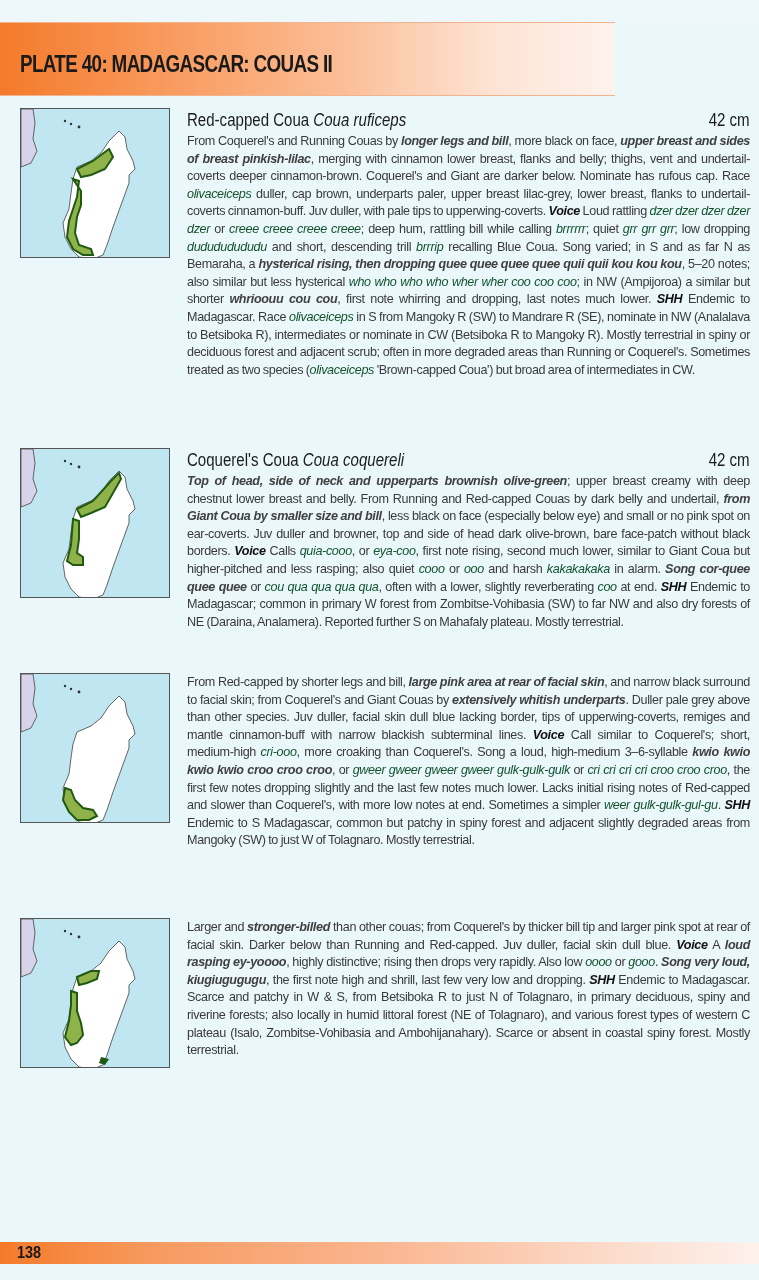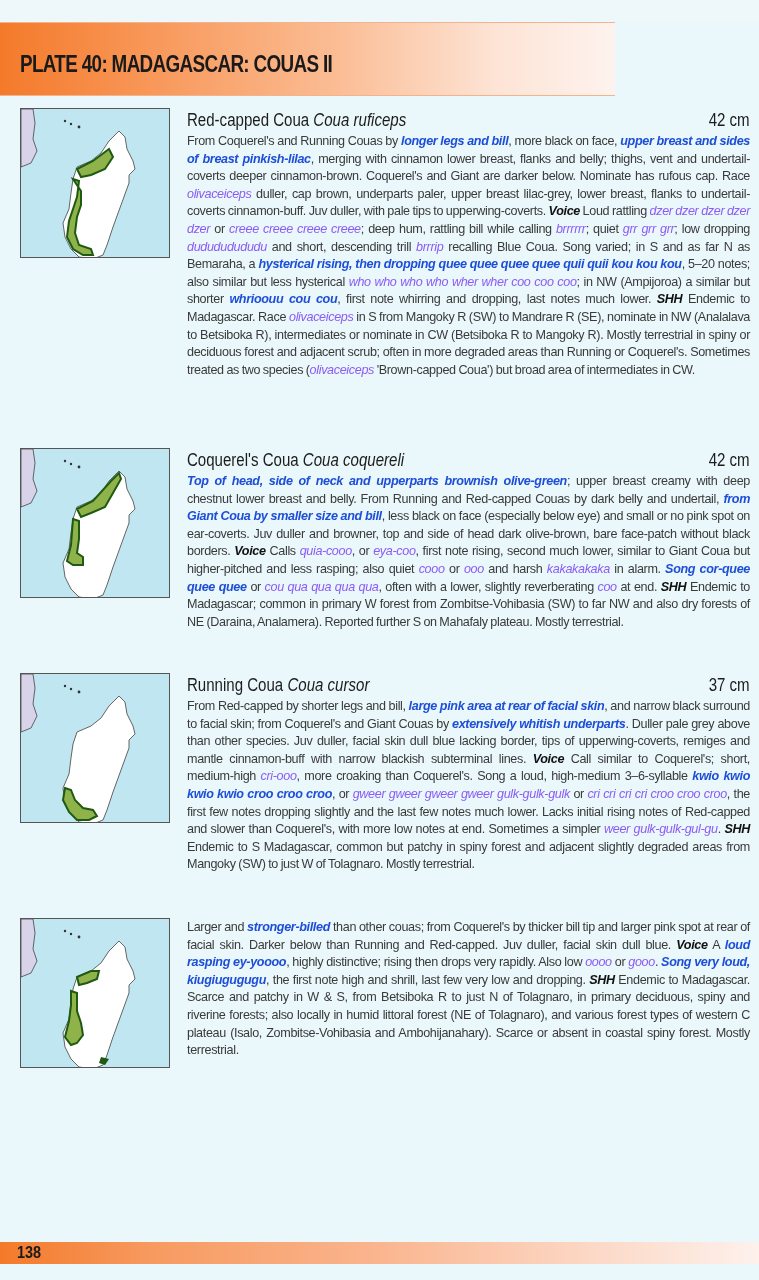--- a/index.html
+++ b/index.html
@@ -34,22 +34,22 @@
   }
   .entry-head .names { transform: scaleX(0.86); transform-origin: left center; display: inline-block; }
   .entry-head .size { transform: scaleX(0.86); transform-origin: right center; display: inline-block; }
   .sci { font-style: italic; }
   .entry-body {
     font-size: 12.6px; line-height: 17.6px; text-align: justify; color: #3a3a3a;
     letter-spacing: -0.35px; word-spacing: -0.5px;
     margin-top: 1px;
   }
   .entry-body b { color: #111; font-style: italic; }
-  .entry-body i { color: #8b5cf6; }
-  .entry-body .bi { font-weight: bold; font-style: italic; color: #1d4ed8; }
+  .entry-body i { color: #14532d; }
+  .entry-body .bi { font-weight: bold; font-style: italic; color: #404040; }
   .footer-band {
     position: absolute; left: 0; top: 1242px; width: 759px; height: 22px;
     background: linear-gradient(90deg, #f47a2a 0%, #f79a60 20%, #fab58f 50%, #fcd8c6 78%, #fdf1ec 100%);
   }
   .page-num {
     position: absolute; left: 17px; top: 1243px; font-size: 17px; font-weight: bold;
     color: #1a1a1a; transform: scaleX(0.85); transform-origin: left center;
   }
 </style>
 </head>
@@ -117,27 +117,20 @@
         <rect width="150" height="150" fill="#bfe6f1"></rect>
         <path d="M0,0 L12,0 L14,14 L12,30 L16,42 L10,54 L0,58 Z" fill="#d9d3ea" stroke="#444" stroke-width="0.8"></path>
         <circle cx="44" cy="12" r="1.2" fill="#333"></circle>
         <circle cx="50" cy="15" r="1.2" fill="#333"></circle>
         <circle cx="58" cy="18" r="1.4" fill="#333"></circle>
         <path d="M98,22 L104,28 L106,40 L112,52 L114,60 L108,66 L108,74 L100,96 L92,118 L86,136 L82,146 L72,150 L58,148 L50,140 L44,128 L42,114 L48,100 L50,84 L52,70 L56,58 L70,52 L80,44 L88,32 Z" fill="#ffffff" stroke="#555" stroke-width="0.9"></path>
         <path d="M44,114 L50,116 L54,126 L62,134 L72,136 L76,142 L68,146 L56,146 L48,138 L42,126 Z" fill="#8fb34a" stroke="#1f5a12" stroke-width="2"></path>
       </svg>
     </div>
   <div class="text-col" style="top:0;">
-    <div class="entry-head">
-      <span class="names">
-        <span>Running Coua</span>
-        <span class="sci">Coua cursor</span>
-      </span>
-      <span class="size">37 cm</span>
-    </div>
     <div class="entry-body"><span>From Red-capped by shorter legs and bill, </span><span class="bi">large pink area at rear of facial skin</span><span>, and narrow black surround to facial skin; from Coquerel's and Giant Couas by </span><span class="bi">extensively whitish underparts</span><span>. Duller pale grey above than other species. Juv duller, facial skin dull blue lacking border, tips of upperwing-coverts, remiges and mantle cinnamon-buff with narrow blackish subterminal lines. </span><b>Voice</b><span> Call similar to Coquerel's; short, medium-high </span><i>cri-ooo</i><span>, more croaking than Coquerel's. Song a loud, high-medium 3–6-syllable </span><span class="bi">kwio kwio kwio kwio croo croo croo</span><span>, or </span><i>gweer gweer gweer gweer gulk-gulk-gulk</i><span> or </span><i>cri cri cri cri croo croo croo</i><span>, the first few notes dropping slightly and the last few notes much lower. Lacks initial rising notes of Red-capped and slower than Coquerel's, with more low notes at end. Sometimes a simpler </span><i>weer gulk-gulk-gul-gu</i><span>. </span><b>SHH</b><span> Endemic to S Madagascar, common but patchy in spiny forest and adjacent slightly degraded areas from Mangoky (SW) to just W of Tolagnaro. Mostly terrestrial.</span></div>
   </div>
 </div>
 
 <div class="entry" style="top:918px;">
   <div class="map" style="top:0;">
       <svg width="150" height="150" viewBox="0 0 150 150">
         <rect width="150" height="150" fill="#bfe6f1"></rect>
         <path d="M0,0 L12,0 L14,14 L12,30 L16,42 L10,54 L0,58 Z" fill="#d9d3ea" stroke="#444" stroke-width="0.8"></path>
         <circle cx="44" cy="12" r="1.2" fill="#333"></circle>

